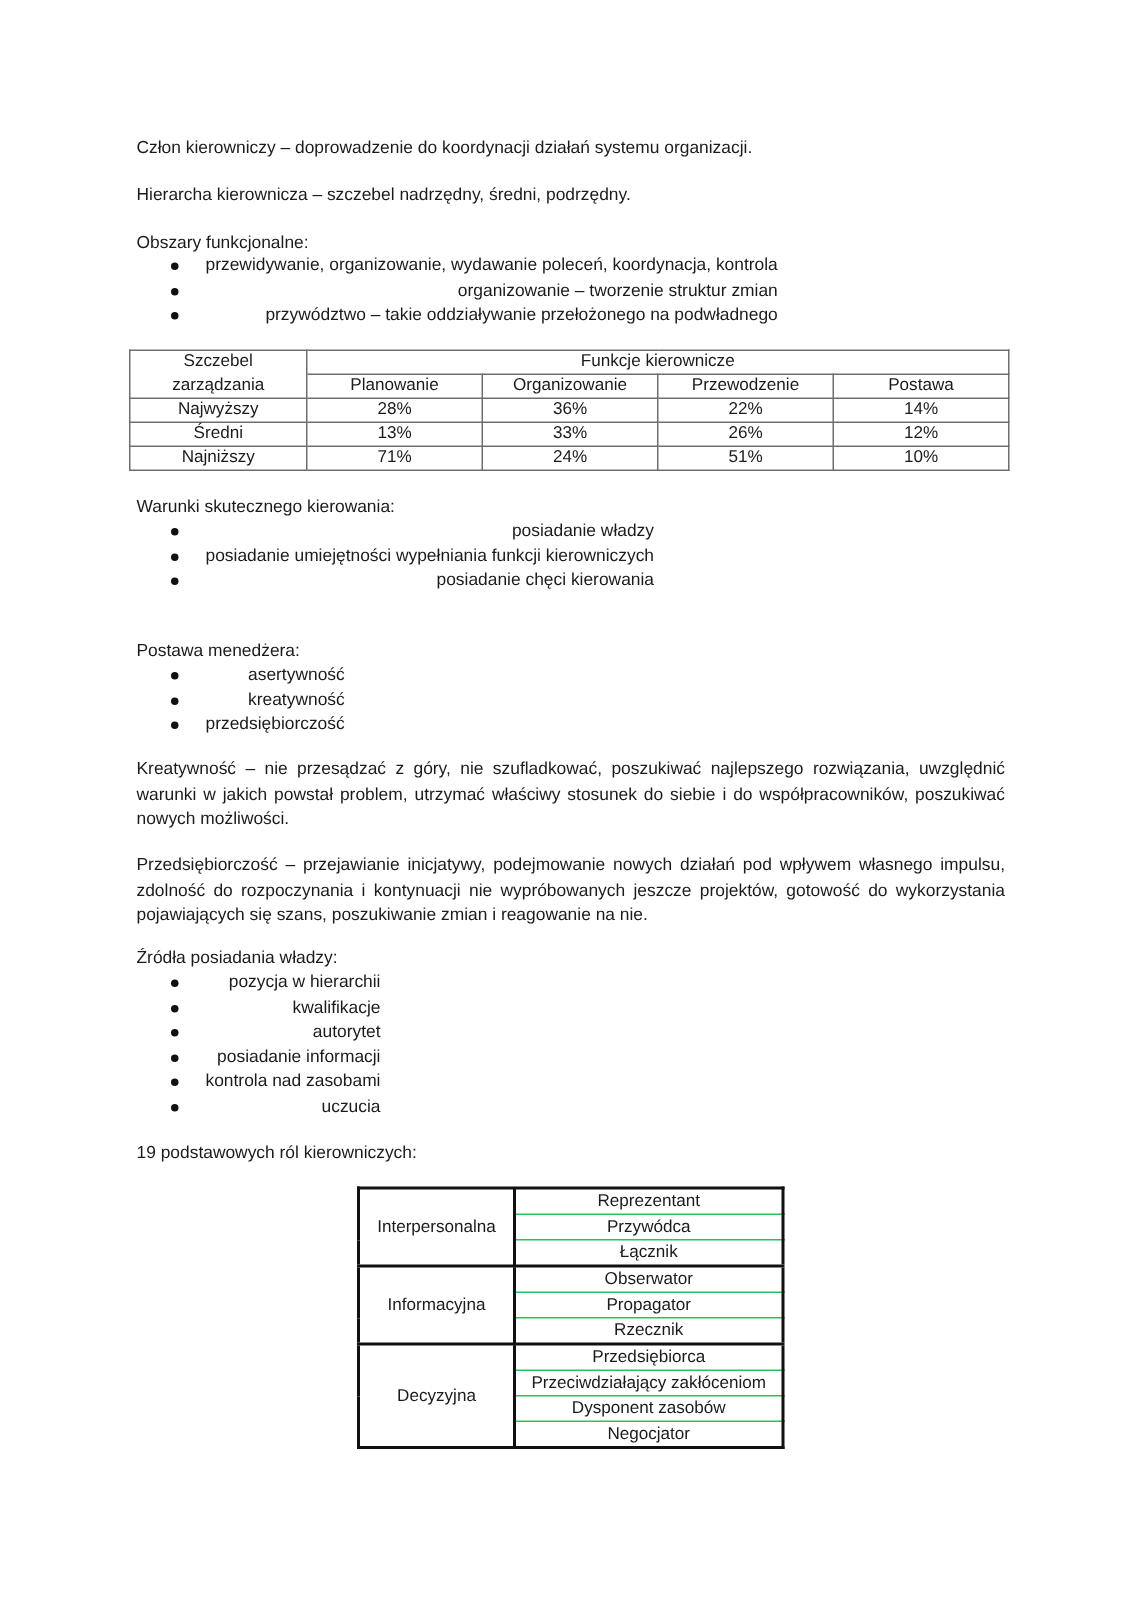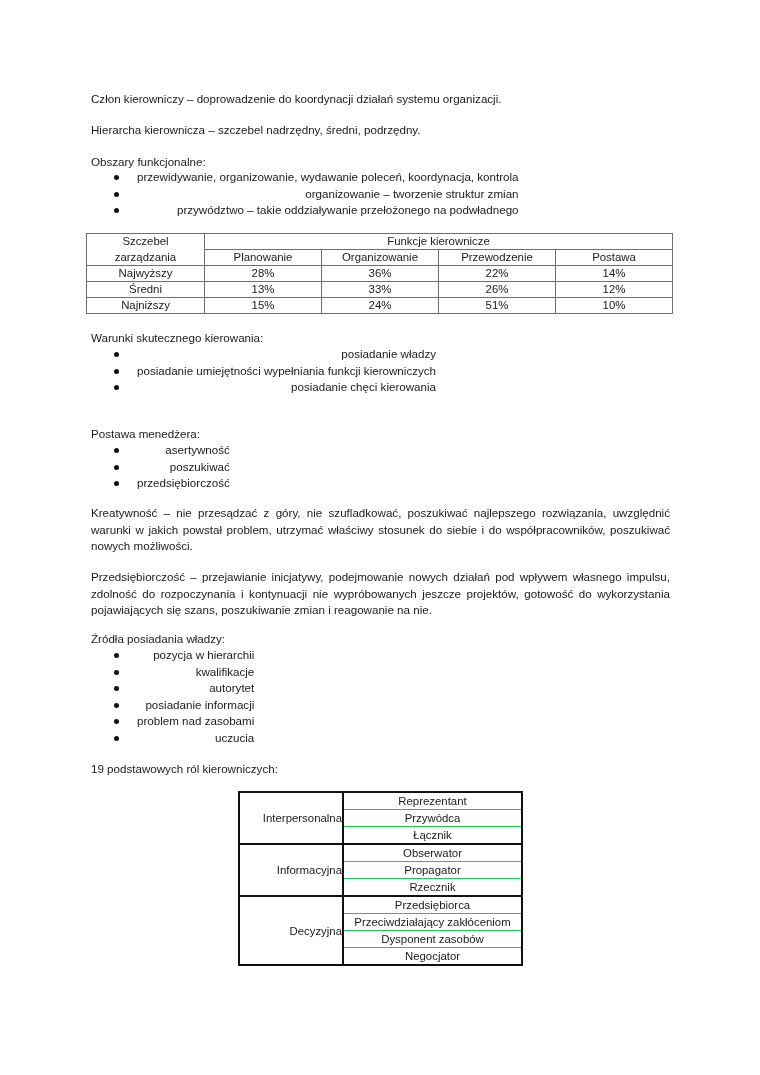--- a/index.html
+++ b/index.html
@@ -16,21 +16,21 @@
 
   
   table.func { position: absolute; left: 86px; top: 233px; border-collapse: collapse; font-size: 11.4px; }
   table.func td { border: 1px solid #6e6e6e; text-align: center; height: 15px; padding: 0; line-height: 15px; }
   table.func td.c1 { width: 117px; }
   table.func td.cx { width: 116px; }
 
   
   table.roles { position: absolute; left: 238px; top: 791px; border-collapse: collapse; font-size: 11.4px; border: 2.5px solid #111; }
   table.roles td { text-align: center; padding: 0; height: 16px; line-height: 16px; border-bottom: 1px solid #22c55e; }
-  table.roles td.group { width: 102px; border-right: 2px solid #111; border-bottom: 2.5px solid #111; text-align: right; }
+  table.roles td.group { width: 102px; border-right: 2px solid #111; border-bottom: 2.5px solid #111; }
   table.roles td.role { width: 177px; }
   table.roles tr.gend td.role { border-bottom: 2.5px solid #111; }
   table.roles tr.last td { border-bottom: none; }
 </style>
 </head>
 <body>
 
 <div class="page">
   <div class="p" style="top:91px">Człon kierowniczy – doprowadzenie do koordynacji działań systemu organizacji.</div>
   <div class="p" style="top:122px">Hierarcha kierownicza – szczebel nadrzędny, średni, podrzędny.</div>
@@ -45,34 +45,34 @@
   <div class="p" style="top:330px">Warunki skutecznego kierowania:</div>
   <ul class="bullets" style="top:346px">
     <li><span class="dot"></span><span>posiadanie władzy</span></li>
     <li><span class="dot"></span><span>posiadanie umiejętności wypełniania funkcji kierowniczych</span></li>
     <li><span class="dot"></span><span>posiadanie chęci kierowania</span></li>
   </ul>
 
   <div class="p" style="top:426px">Postawa menedżera:</div>
   <ul class="bullets" style="top:442px">
     <li><span class="dot"></span><span>asertywność</span></li>
-    <li><span class="dot"></span><span>poszukiwać</span></li>
+    <li><span class="dot"></span><span>kreatywność</span></li>
     <li><span class="dot"></span><span>przedsiębiorczość</span></li>
   </ul>
 
   <div class="p justify" style="top:505px">Kreatywność – nie przesądzać z góry, nie szufladkować, poszukiwać najlepszego rozwiązania, uwzględnić warunki w jakich powstał problem, utrzymać właściwy stosunek do siebie i do współpracowników, poszukiwać nowych możliwości.</div>
   <div class="p justify" style="top:569px">Przedsiębiorczość – przejawianie inicjatywy, podejmowanie nowych działań pod wpływem własnego impulsu, zdolność do rozpoczynania i kontynuacji nie wypróbowanych jeszcze projektów, gotowość do wykorzystania pojawiających się szans, poszukiwanie zmian i reagowanie na nie.</div>
 
   <div class="p" style="top:631px">Źródła posiadania władzy:</div>
   <ul class="bullets" style="top:647px">
     <li><span class="dot"></span><span>pozycja w hierarchii</span></li>
     <li><span class="dot"></span><span>kwalifikacje</span></li>
     <li><span class="dot"></span><span>autorytet</span></li>
     <li><span class="dot"></span><span>posiadanie informacji</span></li>
-    <li><span class="dot"></span><span>problem nad zasobami</span></li>
+    <li><span class="dot"></span><span>kontrola nad zasobami</span></li>
     <li><span class="dot"></span><span>uczucia</span></li>
   </ul>
 
   <div class="p" style="top:761px">19 podstawowych ról kierowniczych:</div>
 </div>
 
 <table class="func">
   <tbody>
       <tr>
     <td class="c1" rowspan="1" style="border-bottom:none">Szczebel</td>
@@ -94,21 +94,21 @@
   </tr>
   <tr>
     <td>Średni</td>
     <td>13%</td>
     <td>33%</td>
     <td>26%</td>
     <td>12%</td>
   </tr>
   <tr>
     <td>Najniższy</td>
-    <td>15%</td>
+    <td>71%</td>
     <td>24%</td>
     <td>51%</td>
     <td>10%</td>
   </tr>
 </tbody>
   </table>
 
 <table class="roles">
   <tbody>
       <tr>

